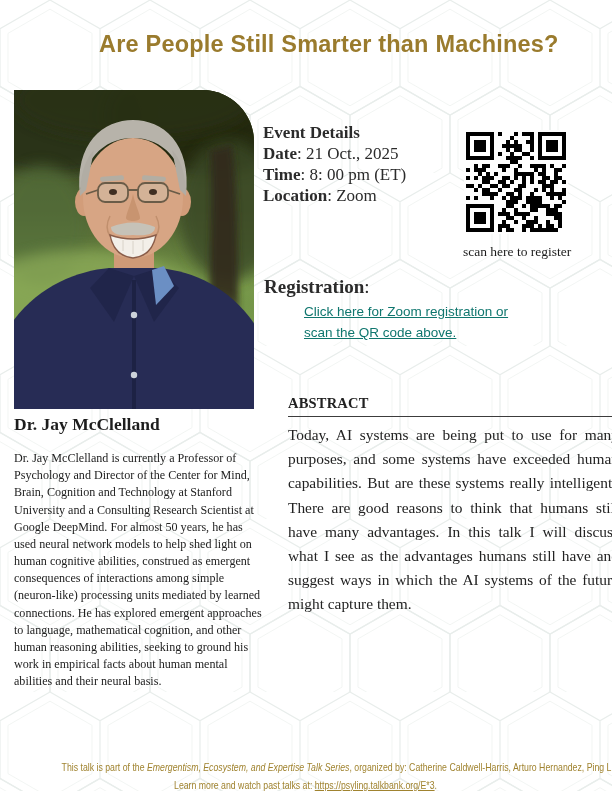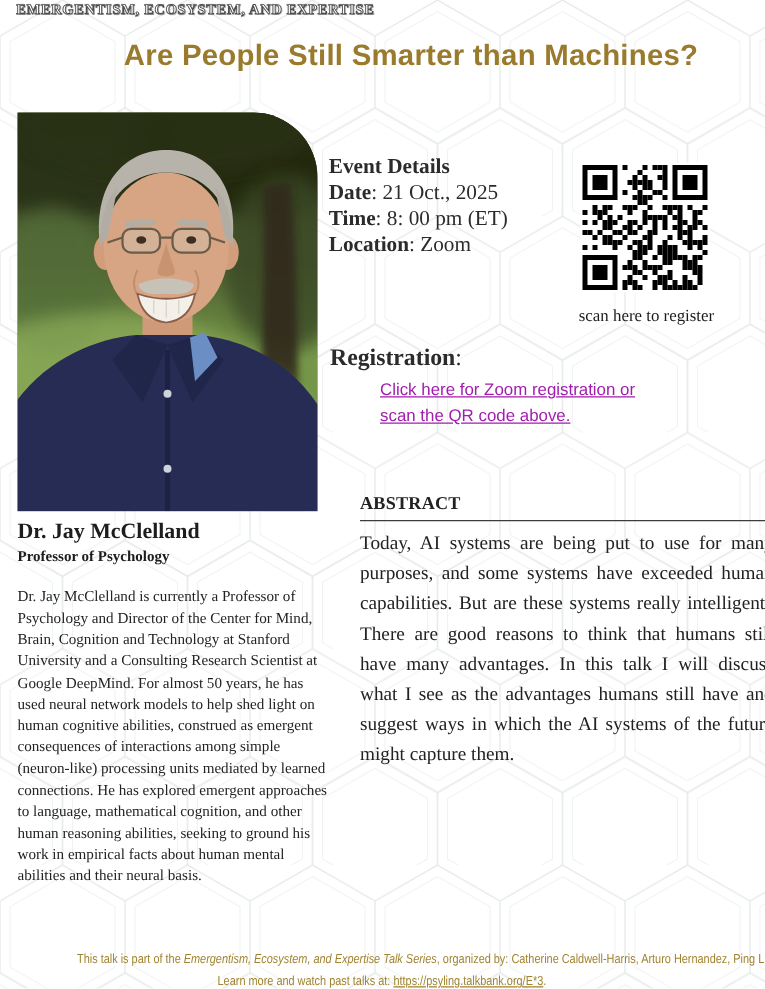--- a/index.html
+++ b/index.html
@@ -51,21 +51,21 @@
 
   .registration{position:absolute;top:276px;left:264px;width:340px;}
   .reg-label{
     display:inline-block;font-weight:bold;font-size:19px;color:#2b2b2b;
     vertical-align:top;
   }
   .reg-colon{font-weight:normal;font-size:19px;}
   .reg-link{
     display:inline-block;margin-left:40px;margin-top:4px;
     font-family:"Liberation Sans", sans-serif;font-size:13.5px;
-    color:#a21caf;text-decoration:underline;width:205px;line-height:1.55;
+    color:#0f766e;text-decoration:underline;width:205px;line-height:1.55;
     vertical-align:top;cursor:pointer;
   }
 
   .abstract{position:absolute;top:395px;left:288px;width:331px;}
   .abstract-heading{
     font-weight:bold;font-size:14.5px;letter-spacing:.2px;color:#222;
     border-bottom:1.6px solid #3c3c3c;padding-bottom:4px;margin-bottom:6px;
   }
   .abstract-body{
     font-size:15.4px;line-height:1.57;text-align:justify;color:#222;
@@ -103,21 +103,20 @@
         <use href="#hexcell" x="-50" y="86.5"></use>
         <use href="#hexcell" x="50" y="86.5"></use>
       </pattern>
     </defs>
     <rect width="612" height="791" fill="#ffffff"></rect>
     <rect width="612" height="791" fill="url(#hexpat)"></rect>
   </svg>
 
   <div class="content">
 
-    <div class="series-label">EMERGENTISM, ECOSYSTEM, AND EXPERTISE</div>
 
     <div class="title">Are People Still Smarter than Machines?</div>
 
     <div class="photo">
       <svg width="240" height="319" viewBox="0 0 240 319" xmlns="http://www.w3.org/2000/svg">
         <defs>
           <linearGradient id="bgG" x1="0" y1="0" x2="0" y2="1">
             <stop offset="0" stop-color="#3b4426"></stop>
             <stop offset="0.38" stop-color="#4e6030"></stop>
             <stop offset="0.62" stop-color="#77984a"></stop>
@@ -434,21 +433,20 @@
     </div>
 
     <div class="abstract">
       <div class="abstract-heading">ABSTRACT</div>
       <div class="abstract-body">Today, AI systems are being put to use for many purposes, and some systems have exceeded human capabilities.  But are these systems really intelligent?  There are good reasons to think that humans still have many advantages.  In this talk I will discuss what I see as the advantages humans still have and suggest ways in which the AI systems of the future might capture them.</div>
     </div>
 
     <div class="speaker">
       <div class="speaker-name">Dr. Jay McClelland</div>
       <div class="speaker-titles">
-        <div>Professor of Psychology</div>
       </div>
       <div class="speaker-bio">Dr. Jay McClelland is currently a Professor of Psychology and Director of the Center for Mind, Brain, Cognition and Technology at Stanford University and a Consulting Research Scientist at Google DeepMind. For almost 50 years, he has used neural network models to help shed light on human cognitive abilities, construed as emergent consequences of interactions among simple (neuron-like) processing units mediated by learned connections.  He has explored emergent approaches to language, mathematical cognition, and other human reasoning abilities, seeking to ground his work in empirical facts about human mental abilities and their neural basis.</div>
     </div>
 
     <div class="footer">
       <span class="f-line"><span class="f-inner"><span>This talk is part of the </span><span class="it">Emergentism, Ecosystem, and Expertise Talk Series</span><span>, organized by: Catherine Caldwell-Harris, Arturo Hernandez, Ping Li, and Brian MacWhinney</span></span></span>
       <span class="f-line"><span class="f-inner"><span>Learn more and watch past talks at:  </span><span class="f-link">https://psyling.talkbank.org/E*3</span><span>.</span></span></span>
     </div>
 
   </div>

